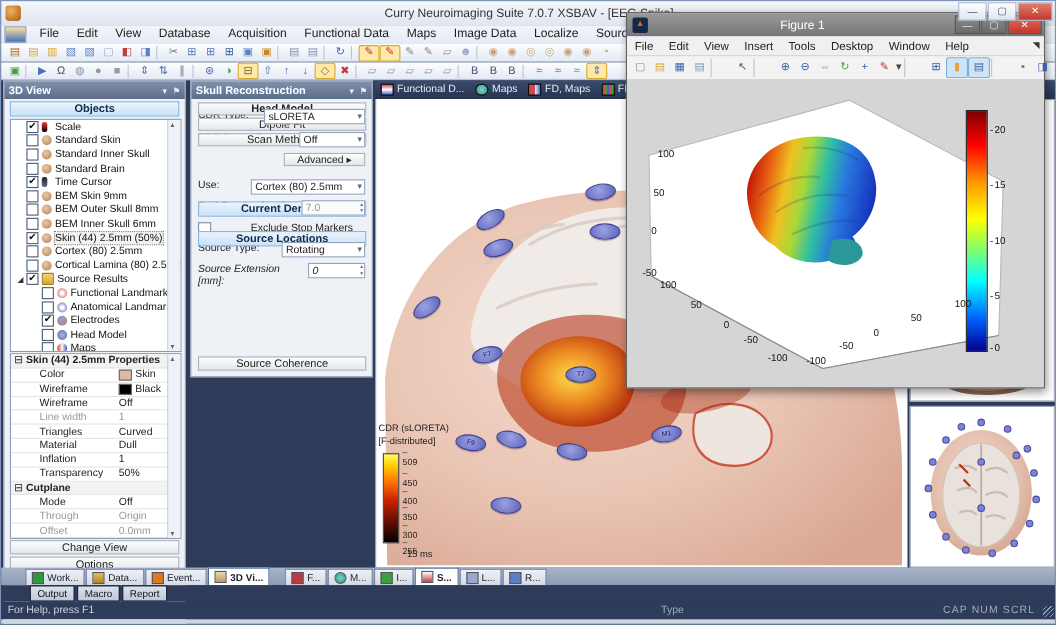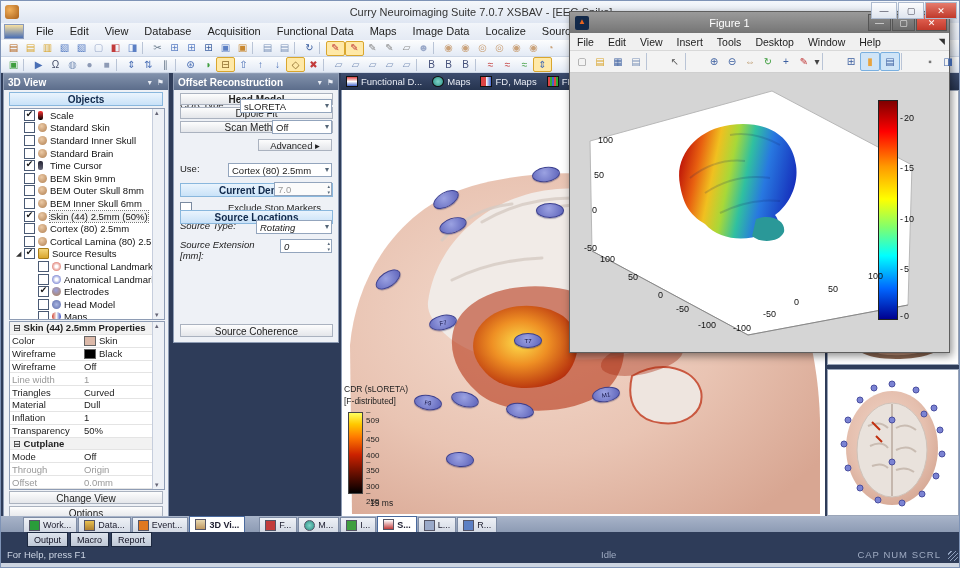--- a/index.html
+++ b/index.html
@@ -64,21 +64,21 @@
   .landmark-blue-icon{background:radial-gradient(circle,#fff 20%,#4050c0);border-radius:50%;}
   .electrodes-icon{background:radial-gradient(circle at 45% 35%,#9aa0e0,#b07f50);border-radius:50%;}
   .headmodel-icon{background:radial-gradient(circle,#aab6e2,#5868a8);border-radius:50%;}
   .maps-icon{background:linear-gradient(90deg,#d04030,#f8f8f8,#4050c0);border-radius:50%;}
   .vscroll{position:absolute;right:0;top:0;bottom:0;width:11px;background:#eef1f6;border-left:1px solid #c6cedd;}
   .vscroll::before{content:"▴";position:absolute;top:0;left:2px;font-size:7px;color:#667;}
   .vscroll::after{content:"▾";position:absolute;bottom:0;left:2px;font-size:7px;color:#667;}
 
   .propbox{position:absolute;left:5px;top:247px;width:154px;height:167px;background:#fff;border:1px solid #8e9cb4;overflow:hidden;}
   .prow{display:flex;align-items:center;height:11.85px;border-bottom:1px solid #e4e4e4;}
-  .pname{width:72px;padding-left:2px;color:#222;font-size:9.5px;white-space:nowrap;overflow:hidden;}
+  .pname{width:72px;padding-left:26px;color:#222;font-size:9.5px;white-space:nowrap;overflow:hidden;}
   .pswatch{display:none;width:10px;height:8px;border:1px solid #666;margin-right:3px;flex:0 0 auto;}
   .pswatch.show{display:inline-block;}
   .pval{flex:1;font-size:9.5px;color:#222;white-space:nowrap;overflow:hidden;}
   .prow.grp{background:#f2f2f2;font-weight:bold;}
   .prow.grp .pname{width:auto;padding-left:3px;}
   .prow.grp .pname::before{content:"⊟ ";font-weight:normal;}
   .prow.dim .pname,.prow.dim .pval{color:#999;}
 
   
   .srow{display:flex;align-items:flex-start;margin:4px 6px 0 6px;font-size:9.5px;color:#222;}
@@ -616,21 +616,21 @@
 
       <div class="vscroll"></div>
     </div>
 
     <div class="abs graybtn" style="left:5px;top:417px;width:154px;height:13px;line-height:13px;">Change View</div>
     <div class="abs graybtn" style="left:5px;top:432px;width:154px;height:13px;line-height:13px;">Options</div>
   </div>
 
   <div class="abs panel" style="left:172px;top:72px;width:166px;height:270px;">
     <div class="phead">
-      <span>Offset Reconstruction</span>
+      <span>Skull Reconstruction</span>
       <span class="sp"></span>
       <span class="hic">▾</span>
       <span class="hic">⚑</span>
     </div>
     <div class="abs graybtn" style="left:6px;top:19px;width:153px;height:12px;line-height:12px;font-weight:bold;">Head Model</div>
     <div class="abs graybtn" style="left:6px;top:33px;width:153px;height:12px;line-height:12px;">Dipole Fit</div>
     <div class="abs graybtn" style="left:6px;top:47px;width:153px;height:12px;line-height:12px;">Scan Methods</div>
     <div class="abs bluebtn" style="left:6px;top:61px;width:153px;height:14px;line-height:14px;margin-top:48px;">Current Density</div>
 
     <div class="srow" style="margin-top:9px;">
@@ -652,21 +652,21 @@
       <span class="dd" style="width:104px">Cortex (80) 2.5mm</span>
     </div>
     <div class="srow" style="margin-top:5px;">
       <span class="lbl">Grid Spacing [mm]:</span>
       <span class="spinbox dim" style="width:58px">7.0</span>
     </div>
     <div class="srow" style="margin-top:6px;gap:32px;">
       <span class="chk"></span>
       <span>Exclude Stop Markers</span>
     </div>
-    <div class="srow" style="margin-top:6px;font-style:italic;">
+    <div class="srow" style="margin-top:6px;">
       <span class="lbl">Source Type:</span>
       <span class="dd" style="width:76px">Rotating</span>
     </div>
     <div class="srow" style="margin-top:5px;font-style:italic;">
       <span class="lbl">Source Extension [mm]:</span>
       <span class="spinbox" style="width:52px">0</span>
     </div>
     <div class="abs graybtn" style="left:6px;top:250px;width:153px;height:13px;line-height:13px;">Source Coherence</div>
   </div>
 
@@ -1024,19 +1024,19 @@
 
       <div class="btab2">
         <span class="bic ic-report"></span>
         <span>Report</span>
       </div>
 
   </div>
 
   <div class="abs statusbar">
     <span class="help">For Help, press F1</span>
-    <span class="state">Idle</span>
+    <span class="state">Type</span>
     <span class="keys">CAP NUM SCRL</span>
     <span class="grip"></span>
   </div>
   <div class="abs bottomstrip"></div>
 
 </div>
 
 </body></html>

